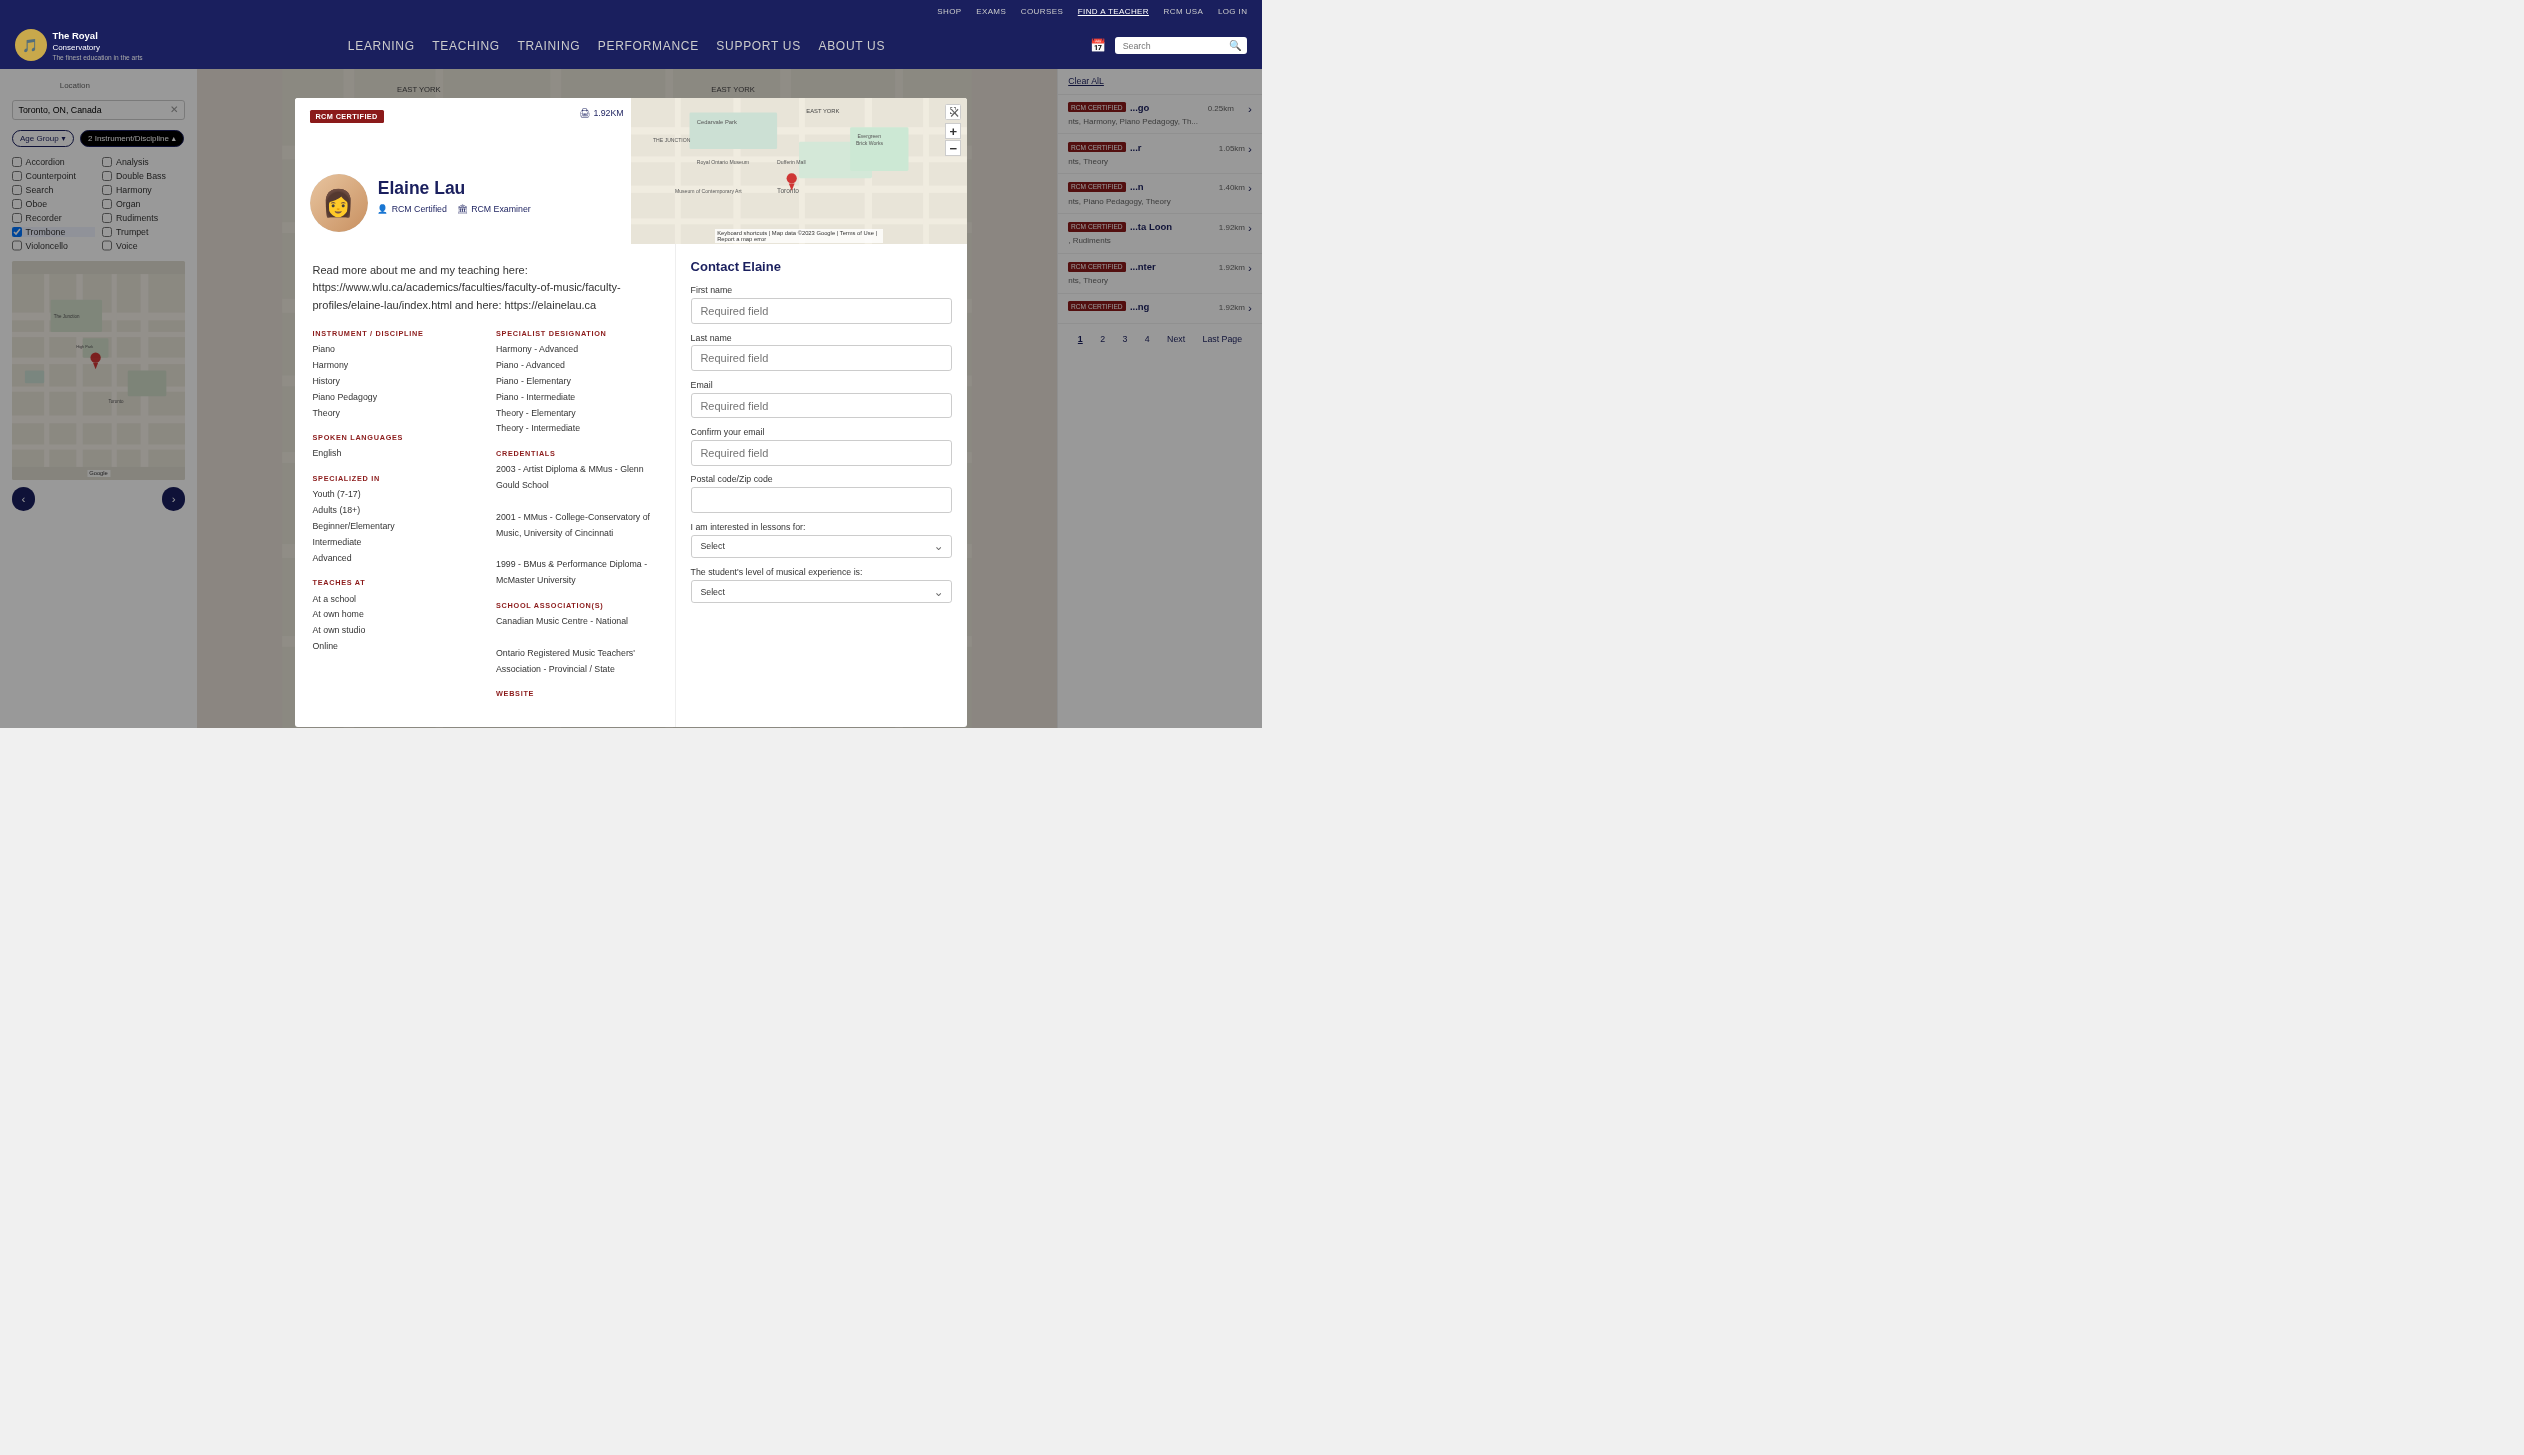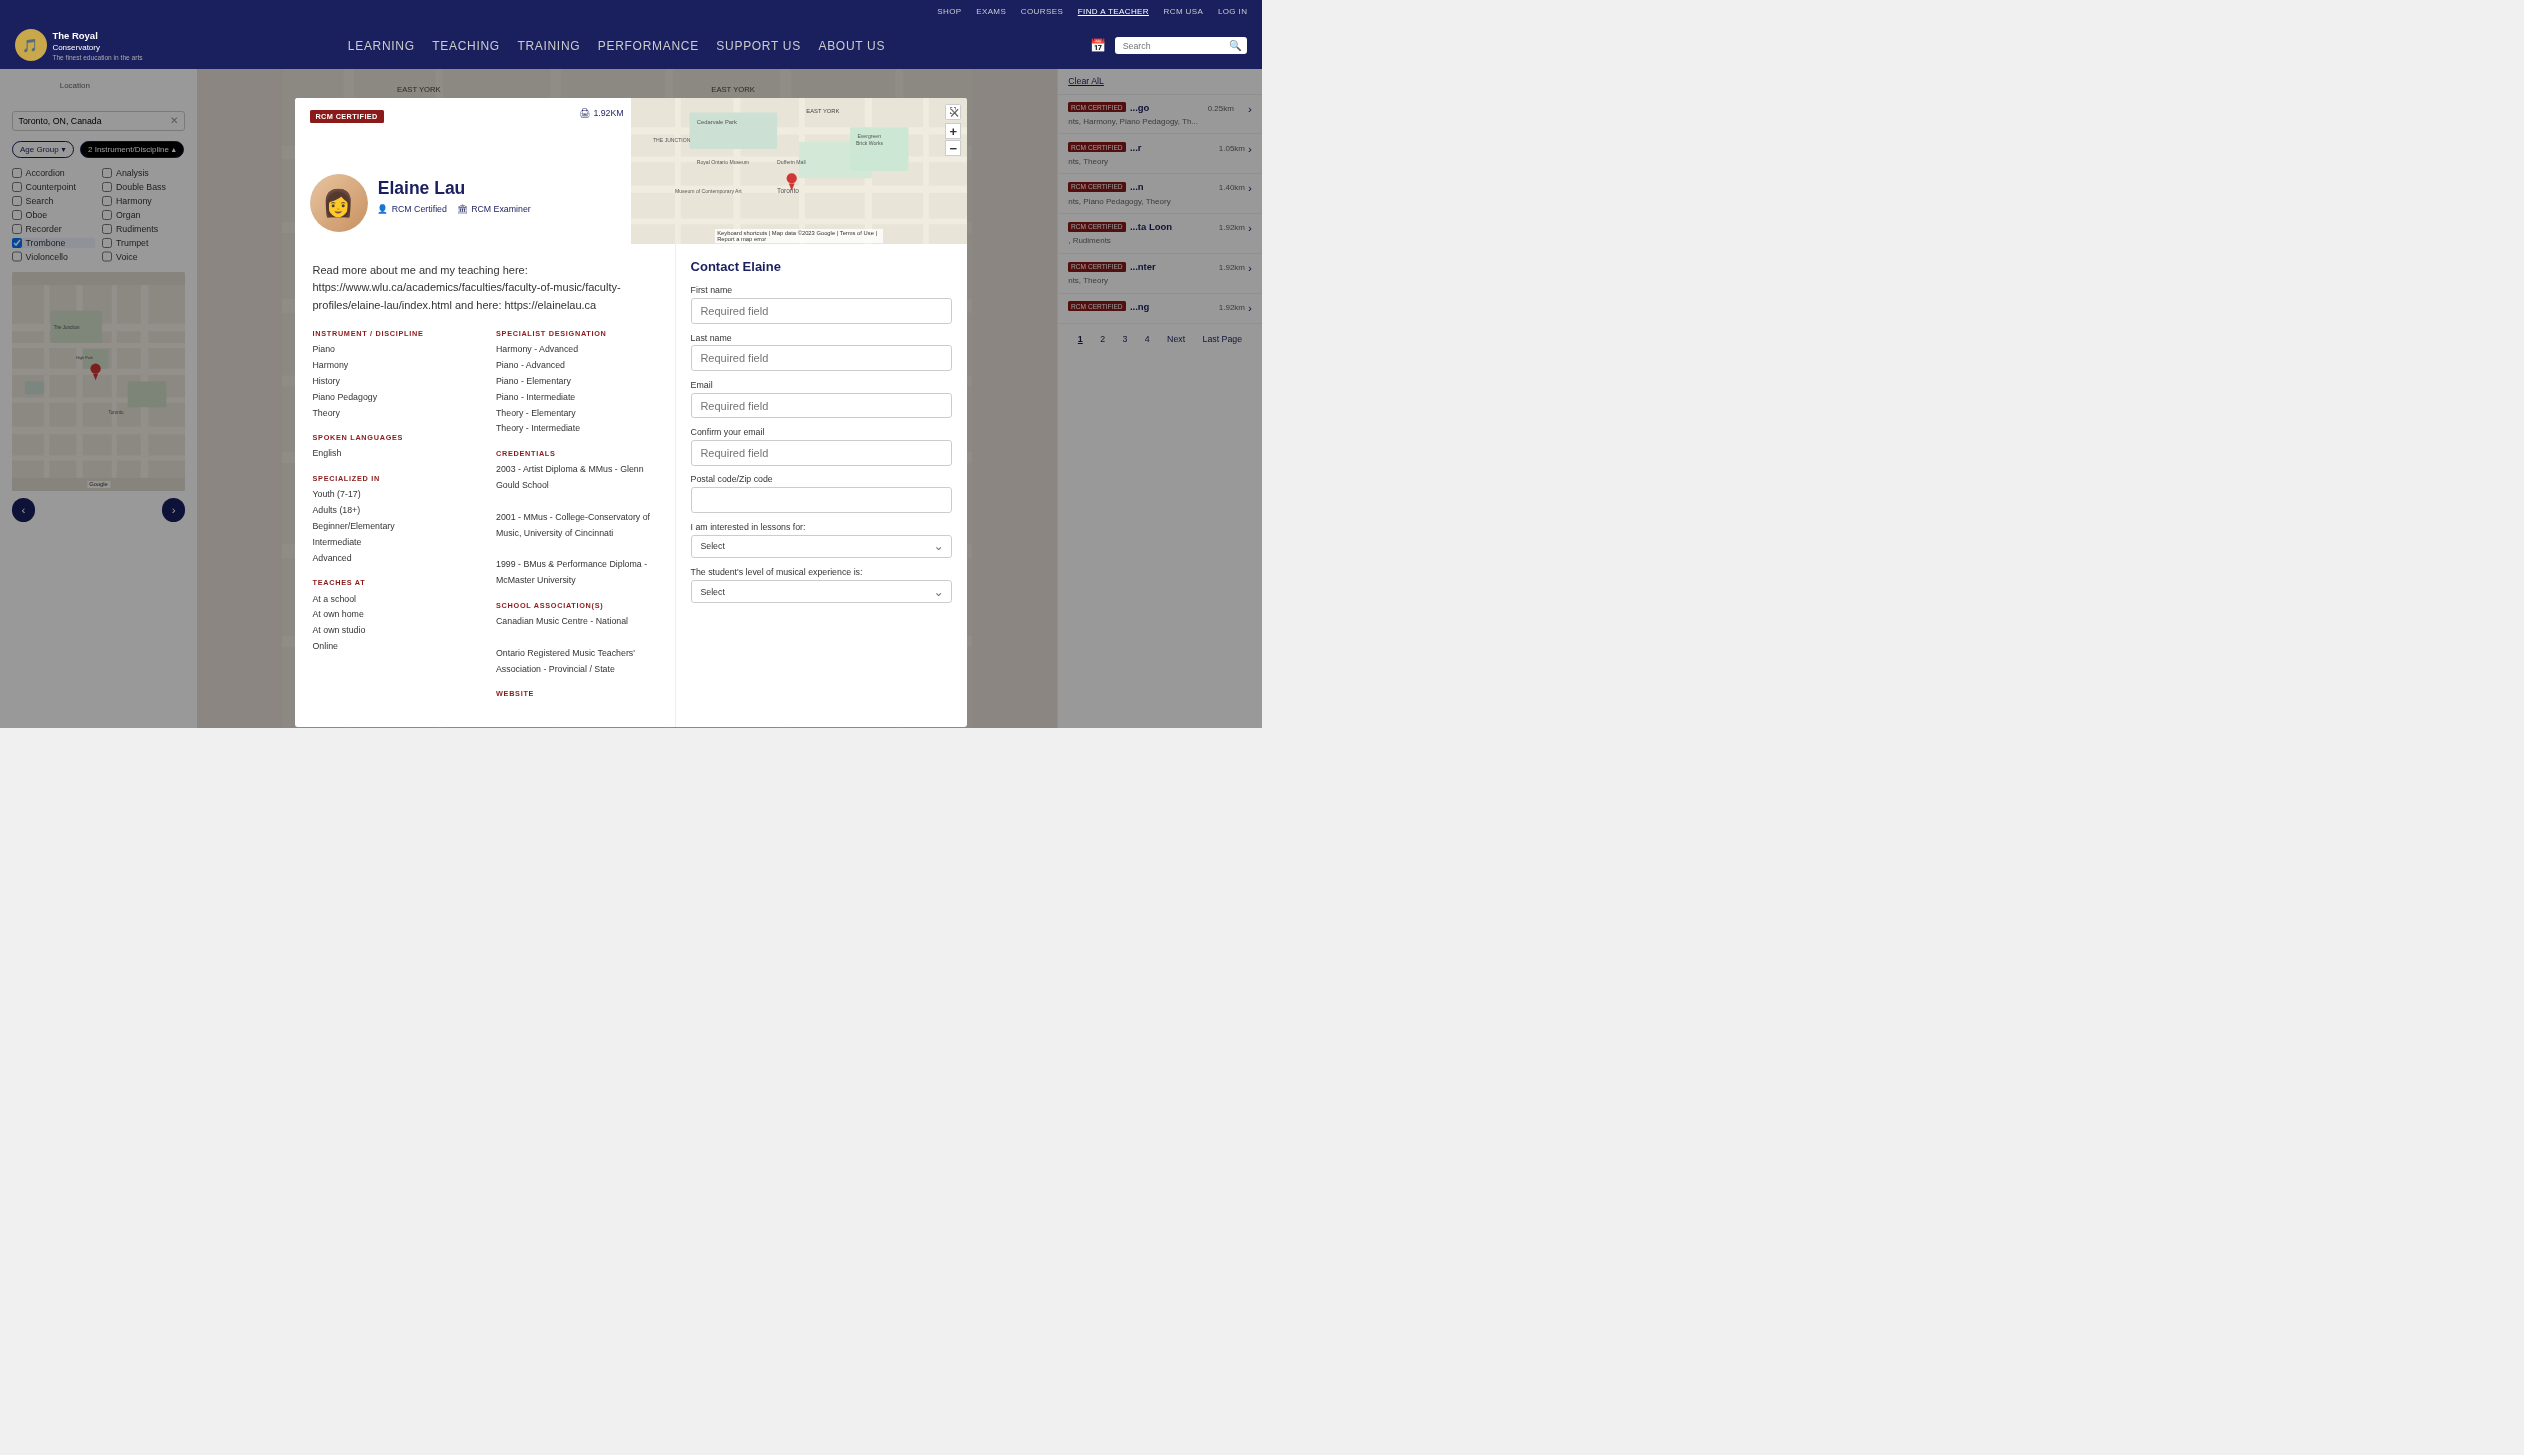--- a/index.html
+++ b/index.html
@@ -107,21 +107,21 @@
     
     .left-sidebar {
       width: 197px;
       background: white;
       padding: 11.7px;
       overflow-y: auto;
       flex-shrink: 0;
       z-index: 2;
     }
     .location-section { margin-bottom: 10.2px; }
-    .location-label { font-size: 8px; color: #666; margin-bottom: 21px; padding-left: 48px; }
+    .location-label { font-size: 8px; color: #666; margin-bottom: 10px; padding-left: 48px; }
     .location-input {
       display: flex;
       align-items: center;
       border: 0.7px solid #ccc;
       border-radius: 2.9px;
       padding: 3.7px 5.8px;
       font-size: 8.8px;
       justify-content: space-between;
     }
     .location-input .x-btn { color: #999; cursor: pointer; font-size: 10.2px; }

